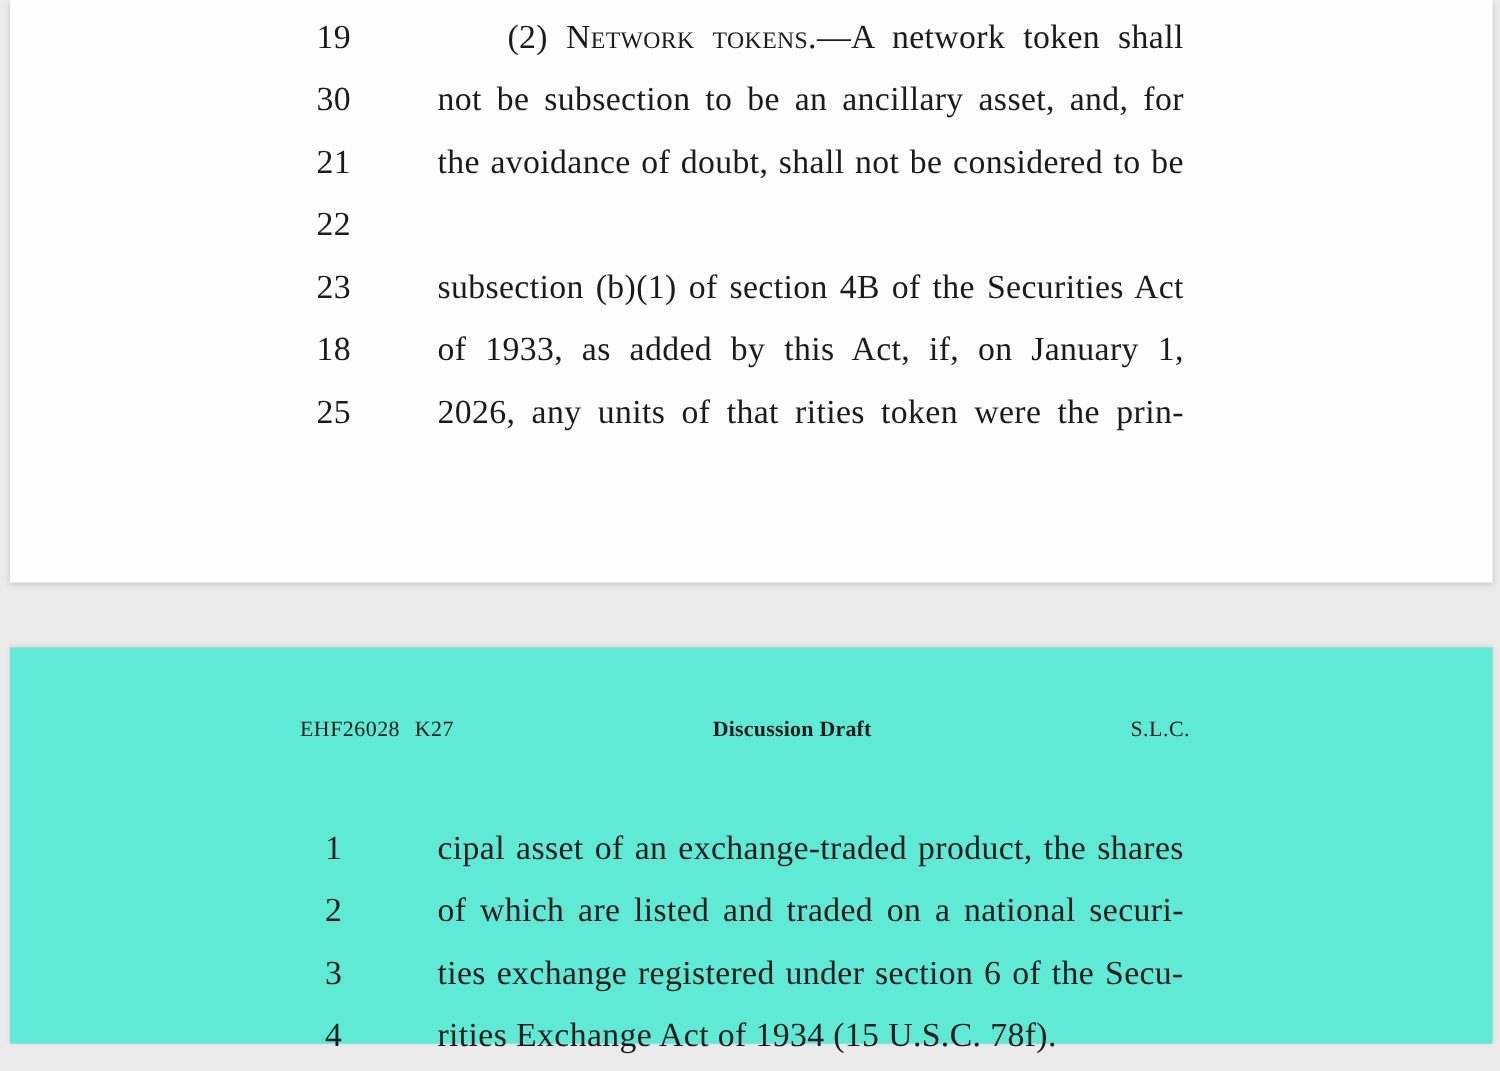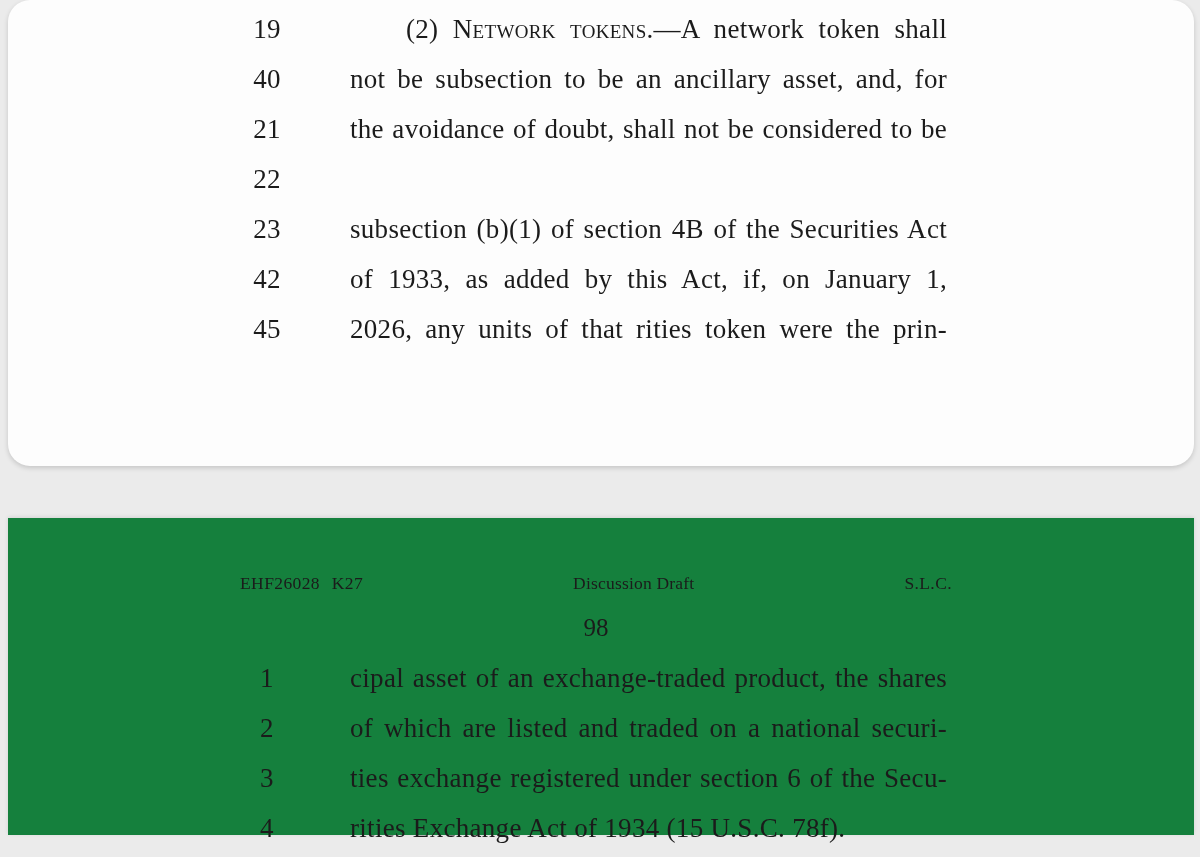--- a/index.html
+++ b/index.html
@@ -15,26 +15,25 @@
   .page {
     position: absolute;
     left: 8px;
     width: 1186px;
     background: #fdfdfd;
   }
   .page-top {
     top: 0;
     height: 466px;
     box-shadow: 0 2px 5px rgba(0,0,0,0.16);
-    border-radius: 22px;
   }
   .page-bottom {
     top: 518px;
     height: 317px;
-    background: #15803d;
+    background: #5eead4;
     box-shadow: 0 -1px 4px rgba(0,0,0,0.10);
   }
 
   .text-block {
     position: absolute;
     left: 242px;
     width: 703px;
   }
   .page-top .text-block { top: 4px; }
   .page-bottom .text-block { top: 135px; }
@@ -67,21 +66,21 @@
     top: 55px;
     left: 232px;
     width: 712px;
     display: flex;
     justify-content: space-between;
     align-items: baseline;
     font-size: 17.5px;
     letter-spacing: 0.4px;
   }
   .running-header .draft-code { word-spacing: 7px; }
-  .running-header .draft-title { font-weight: normal; letter-spacing: 0.2px; }
+  .running-header .draft-title { font-weight: bold; letter-spacing: 0.2px; }
 
   .page-number {
     position: absolute;
     top: 96px;
     left: 232px;
     width: 712px;
     text-align: center;
     font-size: 25px;
   }
 </style>
@@ -92,60 +91,59 @@
 
   <div class="page page-top">
     <div class="text-block">
 
       <div class="line-row">
         <span class="line-num">19</span>
         <span class="line-text indented"><span>(2) </span><span class="sc">Network tokens.</span><span>—A network token shall</span></span>
       </div>
 
       <div class="line-row">
-        <span class="line-num">40</span>
+        <span class="line-num">30</span>
         <span class="line-text">not be subsection to be an ancillary asset, and, for</span>
       </div>
 
       <div class="line-row">
         <span class="line-num">21</span>
         <span class="line-text">the avoidance of doubt, shall not be considered to be</span>
       </div>
 
       <div class="line-row">
         <span class="line-num">22</span>
       </div>
 
       <div class="line-row">
         <span class="line-num">23</span>
         <span class="line-text">subsection (b)(1) of section 4B of the Securities Act</span>
       </div>
 
       <div class="line-row">
-        <span class="line-num">42</span>
+        <span class="line-num">18</span>
         <span class="line-text">of 1933, as added by this Act, if, on January 1,</span>
       </div>
 
       <div class="line-row">
-        <span class="line-num">45</span>
+        <span class="line-num">25</span>
         <span class="line-text">2026, any units of that rities token were the prin-</span>
       </div>
 
     </div>
   </div>
 
   <div class="page page-bottom">
 
     <div class="running-header">
       <span class="draft-code">EHF26028 K27</span>
       <span class="draft-title">Discussion Draft</span>
       <span class="office-code">S.L.C.</span>
     </div>
 
-    <div class="page-number">98</div>
 
     <div class="text-block">
 
       <div class="line-row">
         <span class="line-num">1</span>
         <span class="line-text">cipal asset of an exchange-traded product, the shares</span>
       </div>
 
       <div class="line-row">
         <span class="line-num">2</span>

